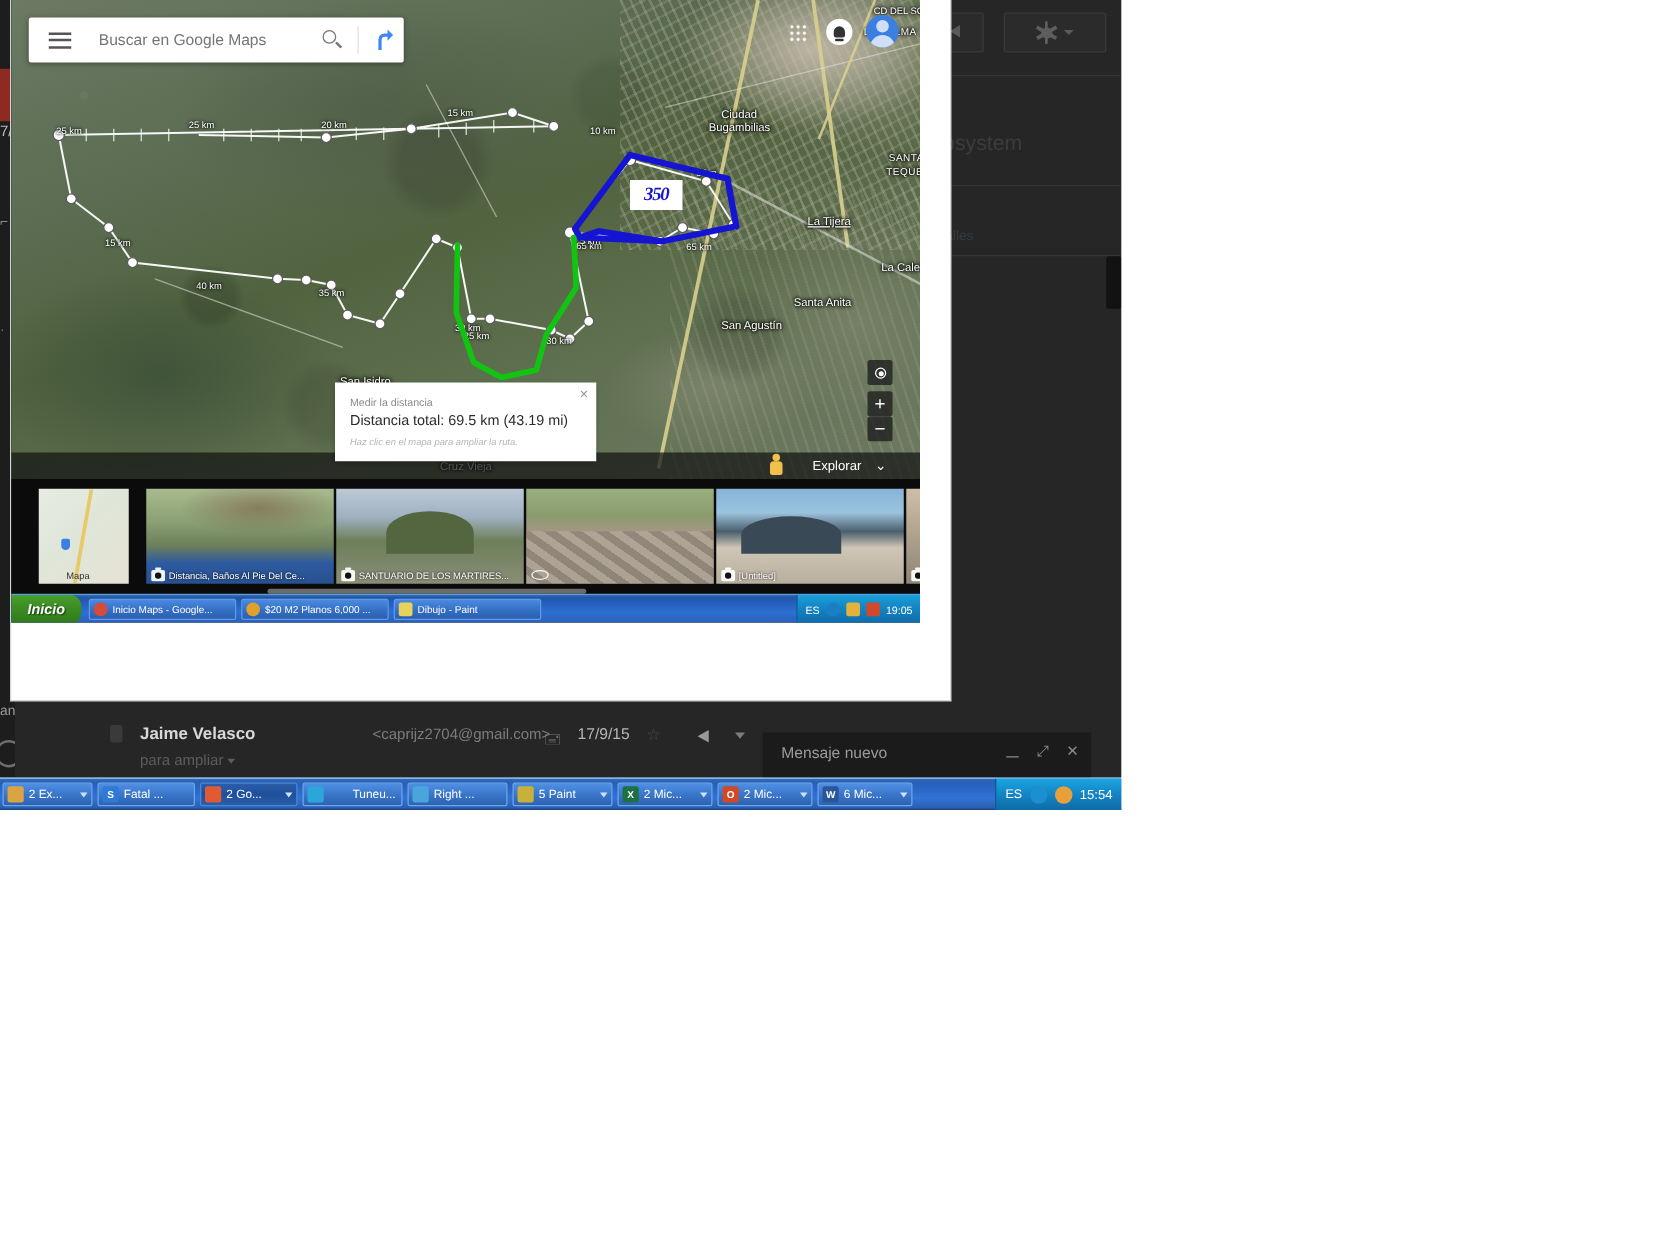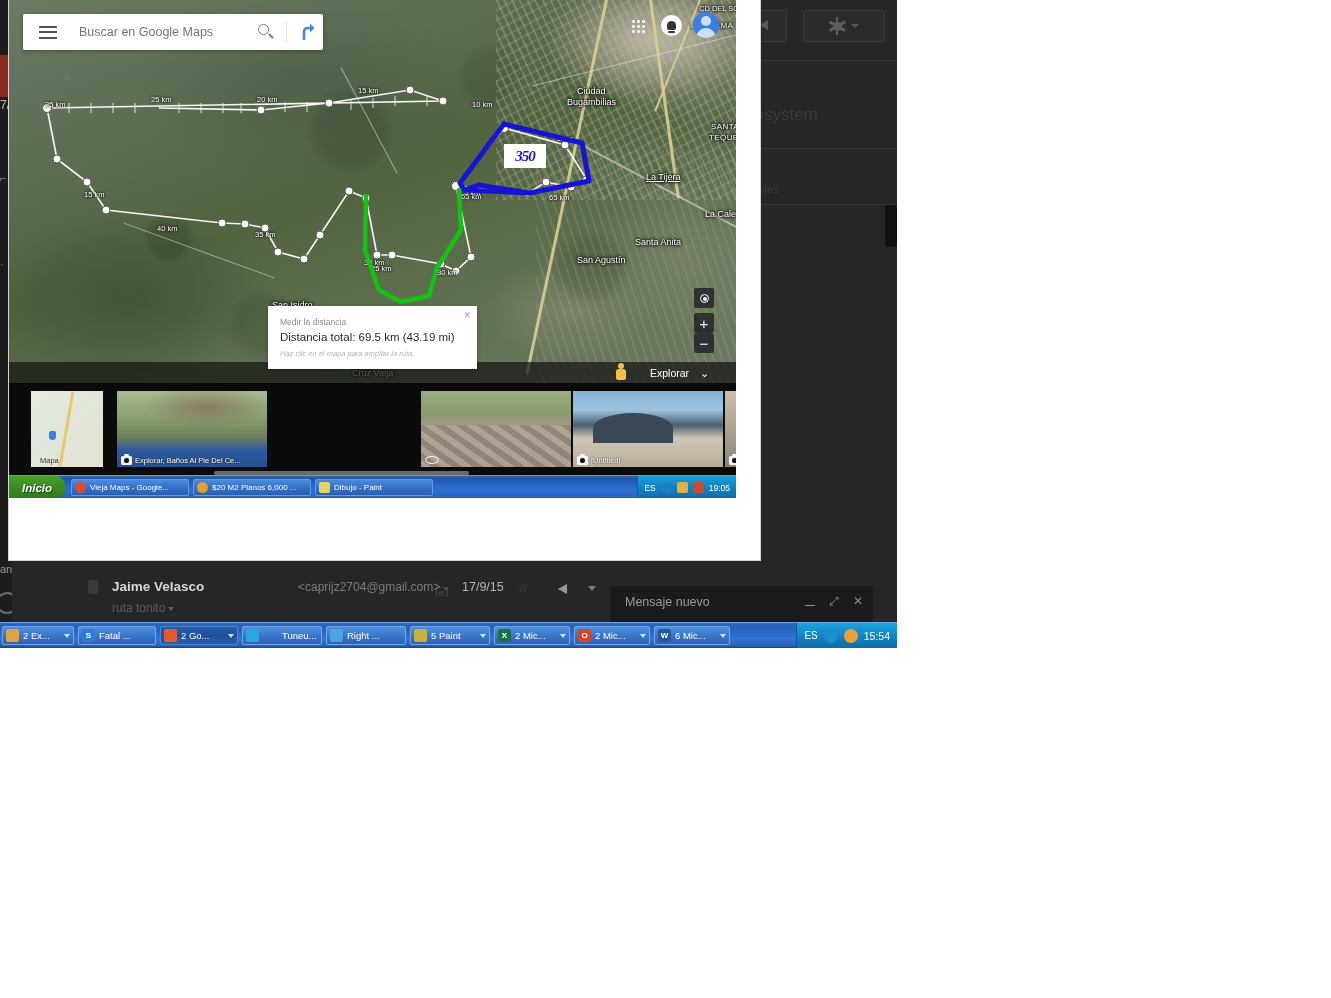--- a/index.html
+++ b/index.html
@@ -231,21 +231,21 @@
       <div class="gmail-scroll"></div>
     </div>
 
     <div class="gmail-subject">ubsystem</div>
     <div class="gmail-details">etalles</div>
 
     <div class="msg-row">
       <div class="msg-avatar"></div>
       <div class="msg-from">Jaime Velasco</div>
       <div class="msg-email" style="left:218px;">&lt;caprijz2704@gmail.com&gt;</div>
-      <div class="msg-to"><span>ruta tonito</span><span class="msg-to-caret"></span></div>
+      <div class="msg-to"><span>para ampliar</span><span class="msg-to-caret"></span></div>
       <div class="msg-attach">🖃</div>
       <div class="msg-date">17/9/15</div>
       <div class="msg-star">☆</div>
       <div class="msg-reply"></div>
       <div class="msg-more"></div>
     </div>
 
     <div class="compose">
       <div class="compose-title">Mensaje nuevo</div>
       <div class="compose-ctrls">
@@ -404,26 +404,31 @@
           <div class="dc-title">Medir la distancia</div>
           <div class="dc-total">Distancia total: 69.5 km (43.19 mi)</div>
           <div class="dc-hint">Haz clic en el mapa para ampliar la ruta.</div>
         </div>
       </div>
 
       <div class="photostrip">
         <div class="thumb" style="left:22px;width:72px;background:linear-gradient(135deg,#e8ece4,#dfe6d8 45%,#e6e2d4);">
           <div style="position:absolute;left:34px;top:0;width:3px;height:76px;background:#e8c96a;transform:rotate(10deg)"></div>
           <div style="position:absolute;left:18px;top:40px;width:7px;height:9px;background:#3b7fe0;border-radius:3px 3px 6px 6px"></div>
-          <div class="cap" style="padding-left:9px;color:#333;text-shadow:none">Mapa</div>
+          <div class="cap" style="padding-left:22px;color:#333;text-shadow:none">Mapa</div>
         </div>
         <div class="thumb" style="left:108px;width:150px;background:linear-gradient(180deg,#a8bb8f 0%,#8a9f72 35%,#6d7f5b 60%,#2e5aa0 78%,#27508f 100%);">
           <div style="position:absolute;inset:0;background:radial-gradient(ellipse 90px 30px at 60% 20%,rgba(120,80,60,.5),transparent 70%)"></div>
           <div class="cam"></div>
-          <div class="cap">Explorar, Baños Al Pie Del Ce...</div>
+          <div class="cap">Distancia, Baños Al Pie Del Ce...</div>
+        </div>
+        <div class="thumb" style="left:260px;width:150px;background:linear-gradient(180deg,#bcc9d6 0%,#9fb0c1 30%,#6d7f59 55%,#8a8d78 100%);">
+          <div style="position:absolute;left:40px;top:18px;width:70px;height:34px;background:#53663f;border-radius:50% 50% 0 0"></div>
+          <div class="cam"></div>
+          <div class="cap">SANTUARIO DE LOS MARTIRES...</div>
         </div>
         <div class="thumb" style="left:412px;width:150px;background:linear-gradient(180deg,#9ab07f 0%,#8a9c6d 28%,#a39784 45%,#8e8376 100%);">
           <div style="position:absolute;left:0;top:34px;right:0;bottom:0;background:repeating-linear-gradient(35deg,#b3a899 0 6px,#8e8478 6px 12px);opacity:.8"></div>
           <div class="pano"></div>
           <div class="cap"></div>
         </div>
         <div class="thumb" style="left:564px;width:150px;background:linear-gradient(180deg,#86b4d8 0%,#9cc3de 25%,#4b5f6d 45%,#cfc6b6 62%,#b8ae9e 100%);">
           <div style="position:absolute;left:20px;top:22px;width:80px;height:30px;background:#394a56;border-radius:50% 50% 0 0"></div>
           <div class="cam"></div>
           <div class="cap">[Untitled]</div>
@@ -433,21 +438,21 @@
         </div>
         <div class="strip-scroll"></div>
       </div>
 
       <div class="xp-bar">
         <div class="xp-start">
             <span>Inicio</span>
           </div>
         <div class="xp-task" style="left:62px;width:118px;">
           <span class="xp-ico" style="background:#d64c38;border-radius:50%"></span>
-          <span class="lbl">Vieja Maps - Google...</span>
+          <span class="lbl">Inicio Maps - Google...</span>
         </div>
         <div class="xp-task" style="left:184px;width:118px;">
           <span class="xp-ico" style="background:#e0a02b;border-radius:50%"></span>
           <span class="lbl">$20 M2 Planos 6,000 ...</span>
         </div>
         <div class="xp-task" style="left:306px;width:118px;">
           <span class="xp-ico" style="background:#e8d35a"></span>
           <span class="lbl">Dibujo - Paint</span>
         </div>
         <div class="xp-tray">

